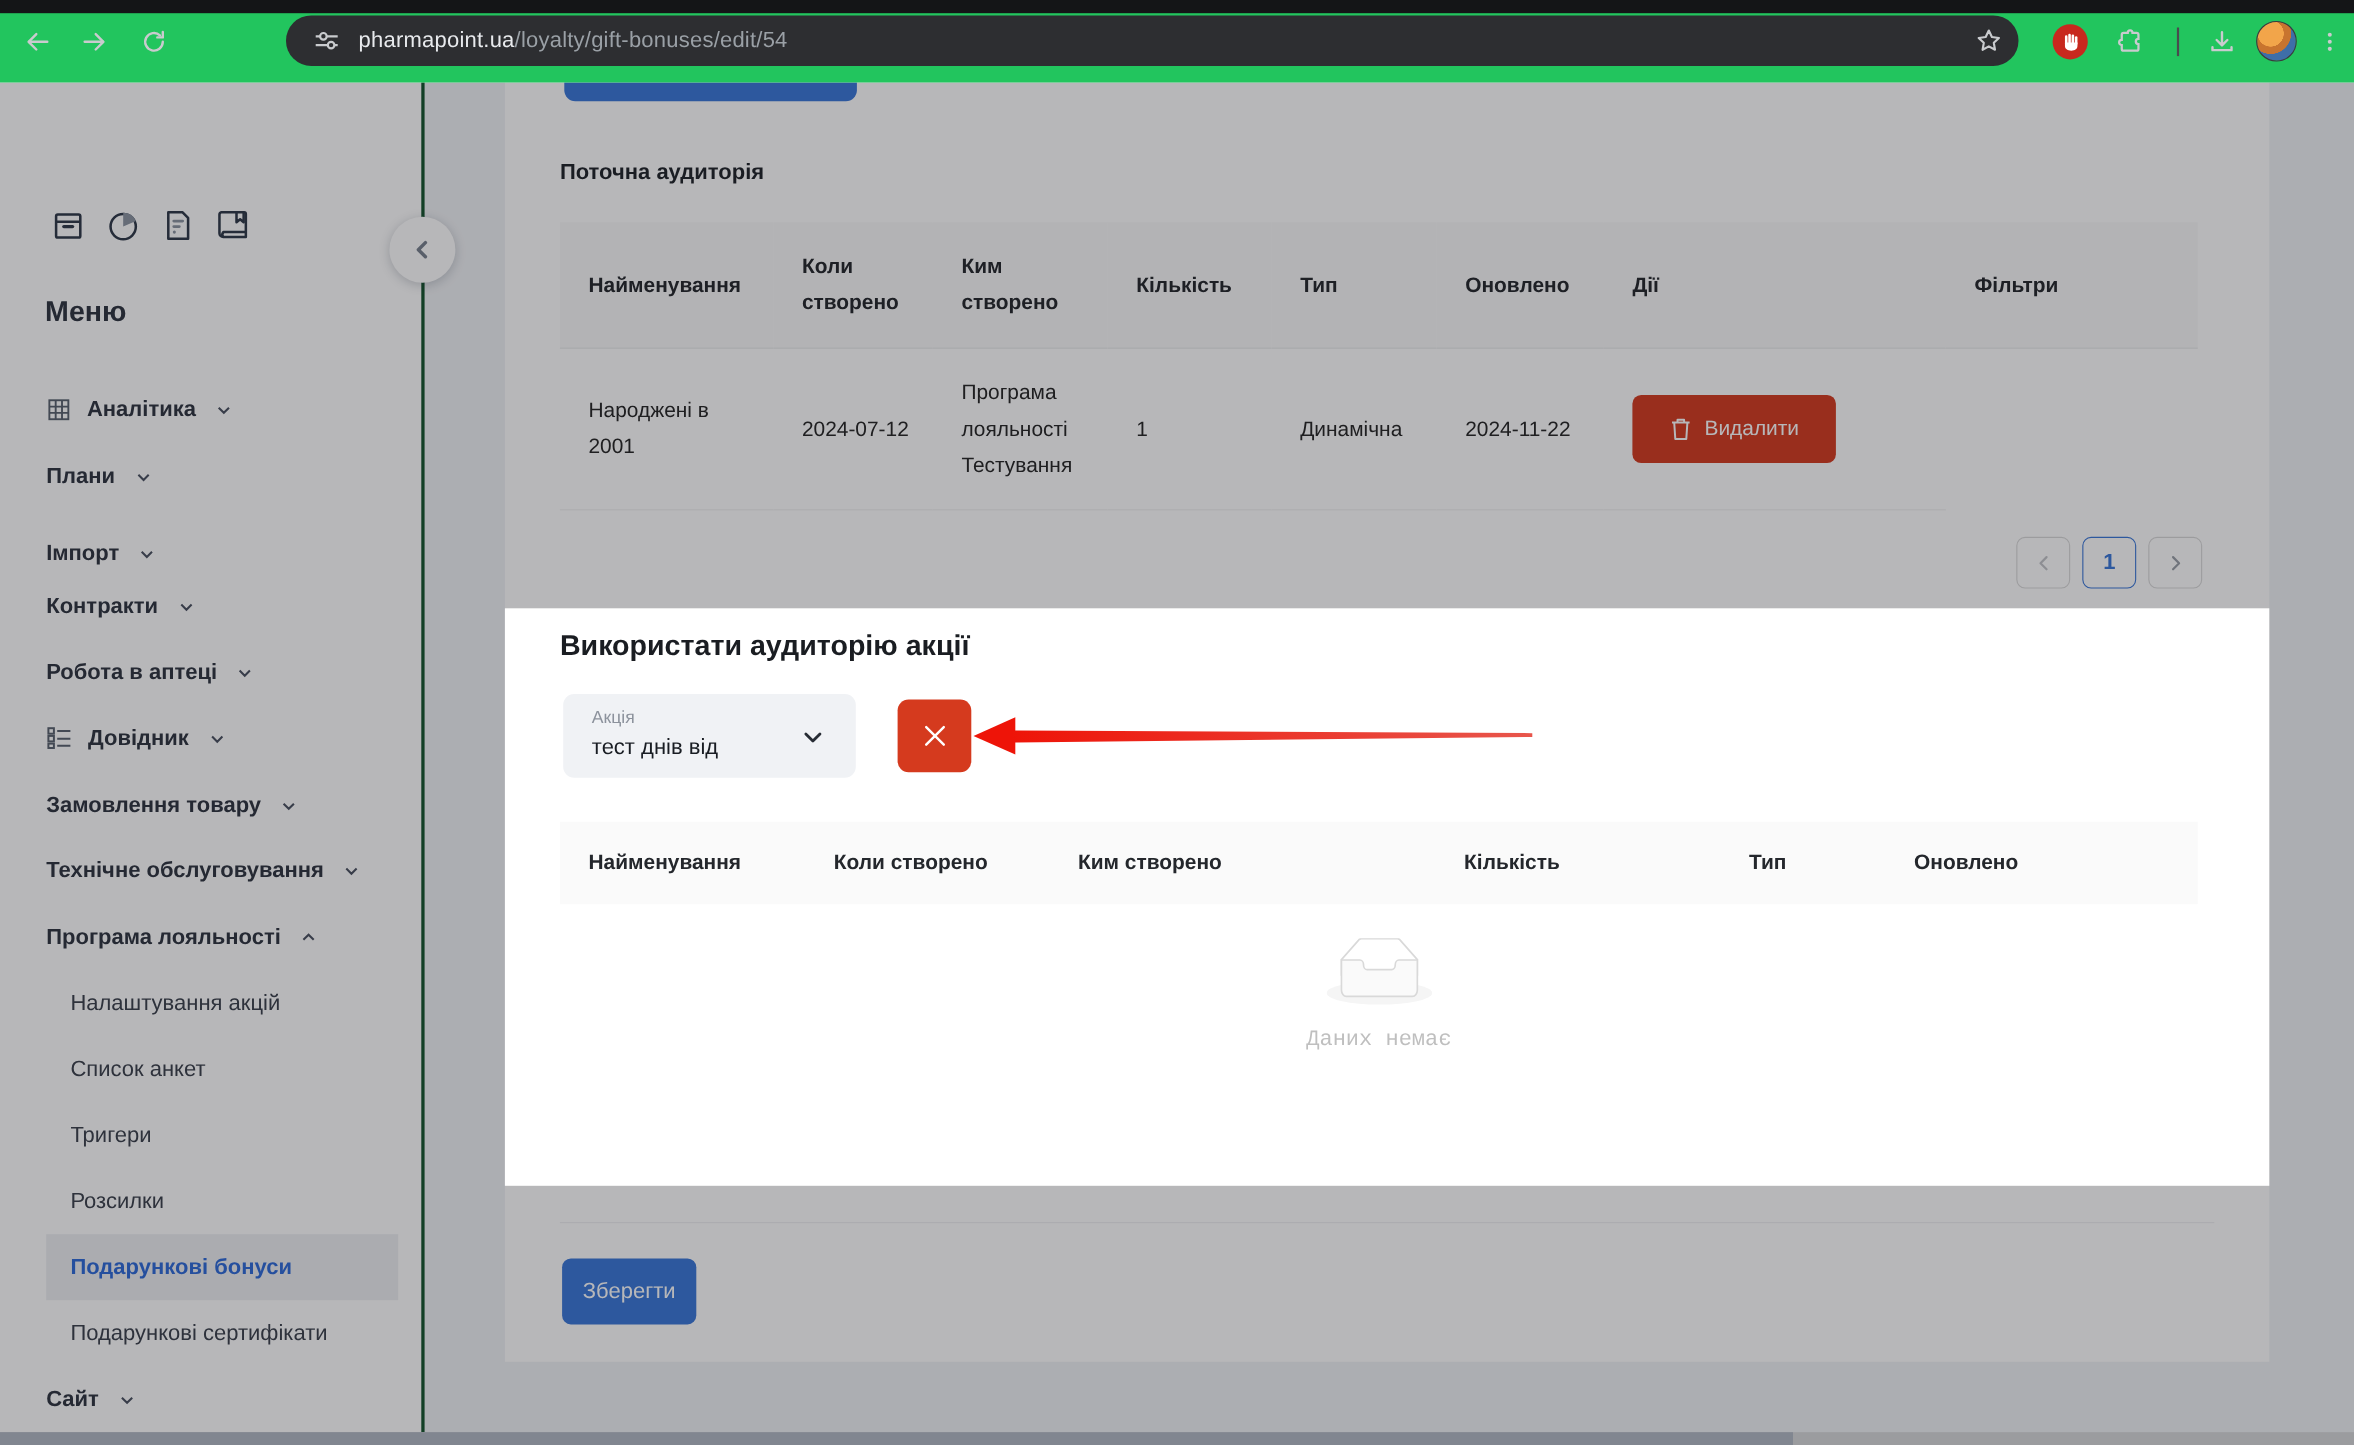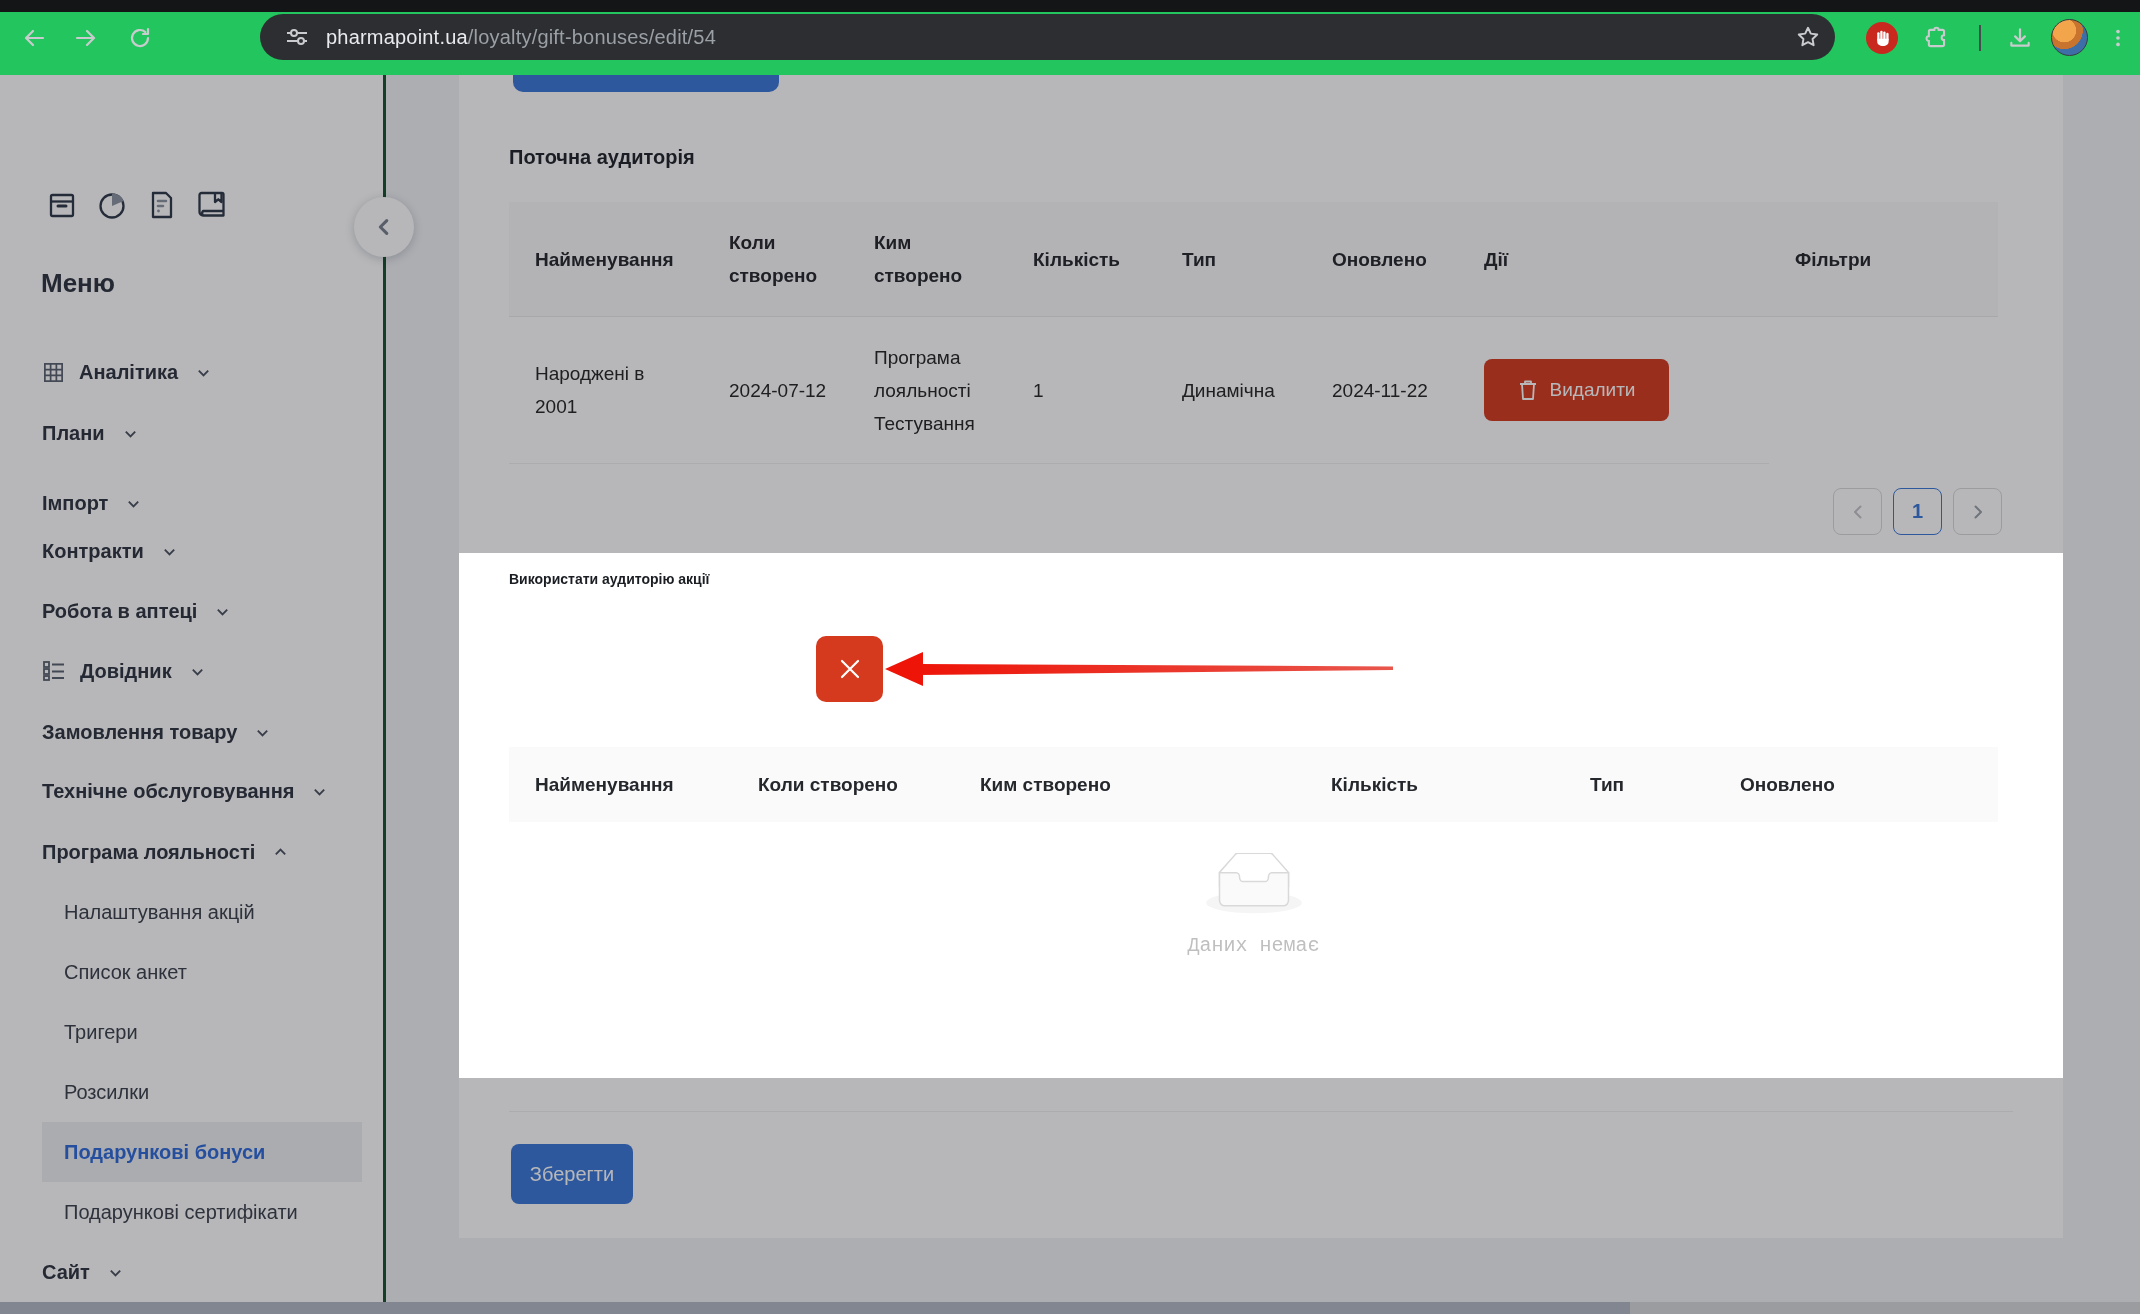--- a/index.html
+++ b/index.html
@@ -52,21 +52,21 @@
   .cell{display:flex;align-items:center;padding:0 16px 0 26px;line-height:33px;}
   .cell.hd{font-weight:700;color:#24272c;}
   .del-btn{display:flex;align-items:center;gap:12px;background:var(--red);color:#fff;border:none;border-radius:8px;
     width:185px;height:62px;justify-content:center;font-size:19px;font-family:inherit;cursor:pointer;}
   .pagination{position:absolute;left:1833px;top:488px;display:flex;gap:11px;z-index:1;}
   .pg{width:49px;height:47px;border-radius:8px;background:#fff0;display:flex;align-items:center;justify-content:center;
     border:1.5px solid #d9d9d9;font-size:20px;cursor:pointer;}
   .pg.cur{border-color:var(--blue);color:var(--blue);font-weight:700;}
   
   .spot-panel{position:absolute;left:459px;top:553px;width:1604px;height:525px;background:#ffffff;z-index:60;}
-  .spot-title{position:absolute;left:50px;top:18px;font-size:14px;font-weight:700;color:#1a1d22;}
+  .spot-title{position:absolute;left:50px;top:18px;font-size:26px;font-weight:700;color:#1a1d22;}
   .promo-select{position:absolute;left:53px;top:78px;width:266px;height:76px;border-radius:10px;background:#f0f2f5;cursor:pointer;}
   .promo-select .lab{position:absolute;left:26px;top:13px;font-size:16px;color:var(--muted);}
   .promo-select .val{position:absolute;left:26px;top:37px;font-size:20px;font-weight:500;color:#191d23;}
   .promo-select .chev{position:absolute;right:28px;top:28px;}
   .clear-btn{position:absolute;left:357px;top:83px;width:67px;height:66px;border-radius:10px;background:#d53a1e;border:none;
     display:flex;align-items:center;justify-content:center;cursor:pointer;}
   .anno-arrow{position:absolute;left:424px;top:96px;width:512px;height:40px;z-index:70;pointer-events:none;}
   .tbl2{left:50px;top:194px;position:absolute;width:1489px;display:grid;grid-template-columns:223px 222px 351px 259px 150px 284px;
     background:#fafafa;height:75px;font-size:19px;}
   .tbl2 .cell{white-space:nowrap;}
@@ -353,20 +353,29 @@
         <path d="M5.5 2.5 11 8l-5.5 5.5"></path>
       </svg>
   </div>
 </div>
 
 <div class="dim-overlay"></div>
 
 <section class="spot-panel">
   <h3 class="spot-title">Використати аудиторію акції</h3>
 
+  <div class="promo-select">
+    <span class="lab">Акція</span>
+    <span class="val">тест днів від</span>
+    <span class="chev">
+      <svg width="22" height="22" viewBox="0 0 24 24" fill="none" stroke="#272c34" stroke-width="2.8" stroke-linecap="round" stroke-linejoin="round">
+          <path d="M5 9l7 7 7-7"></path>
+        </svg>
+    </span>
+  </div>
 
   <button class="clear-btn">
     <span>
       <svg width="30" height="30" viewBox="0 0 30 30" fill="none" stroke="#fff" stroke-width="2.2" stroke-linecap="round">
           <path d="M7 7l16 16M23 7 7 23"></path>
         </svg>
     </span>
   </button>
 
   <div class="anno-arrow">

